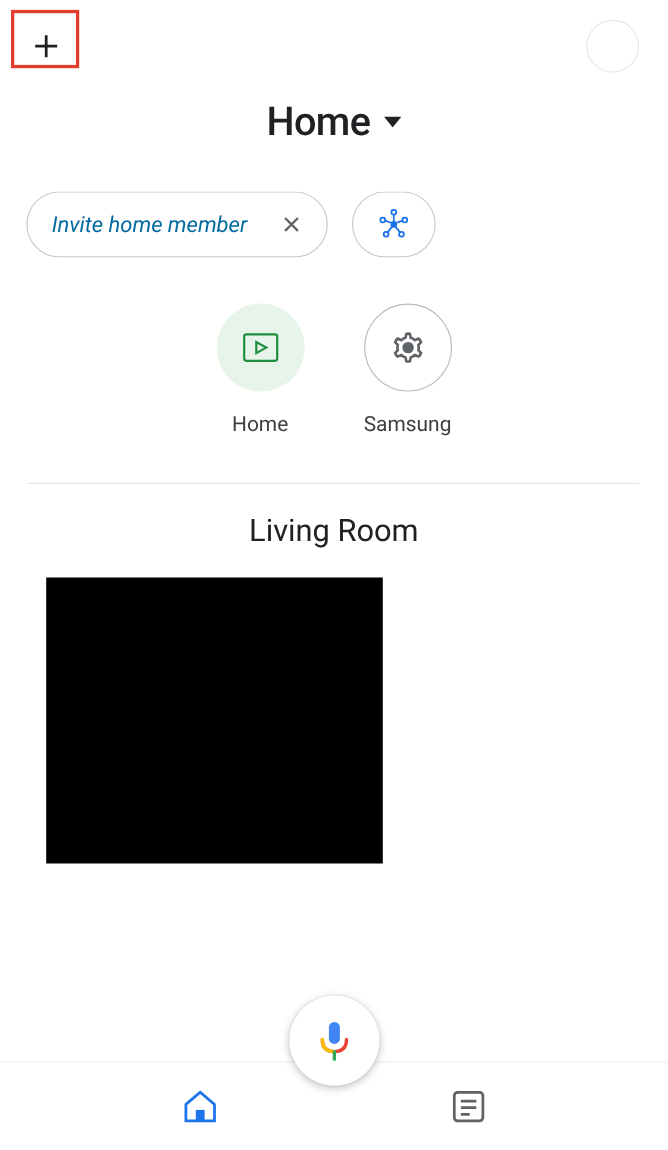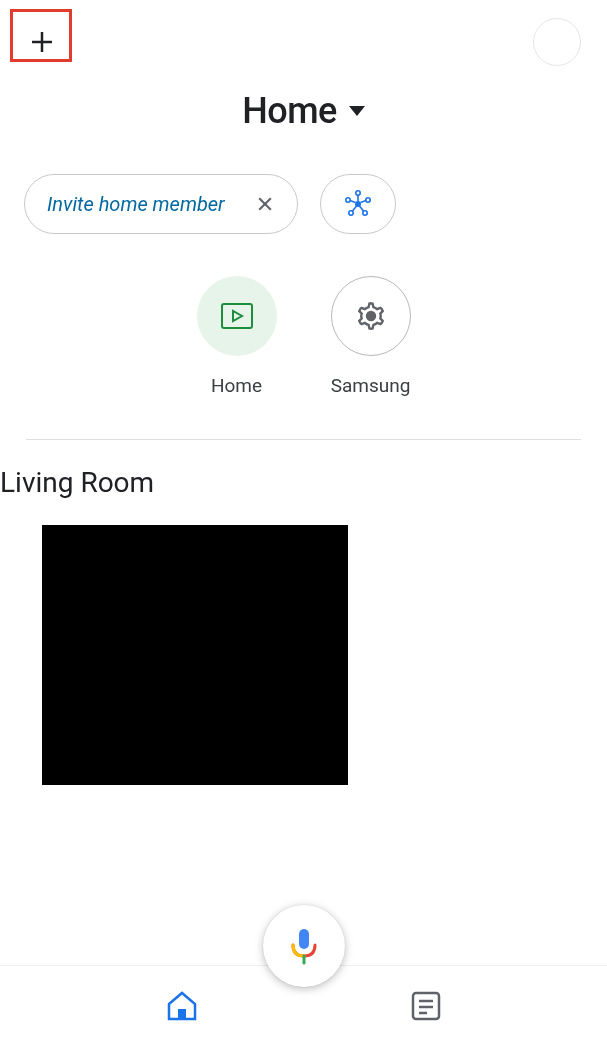--- a/index.html
+++ b/index.html
@@ -112,21 +112,21 @@
     .action-label {
       font-size: 19px;
       color: #3c4043;
     }
     .divider {
       height: 1px;
       background: #e0e0e0;
       margin: 42px 26px 0 26px;
     }
     .room-title {
-      text-align: left;
+      text-align: center;
       font-size: 28px;
       color: #202124;
       margin-top: 26px;
       font-weight: 400;
     }
     .device-card {
       margin: 26px 0 0 42px;
       width: 306px;
       height: 260px;
       background: #000;

